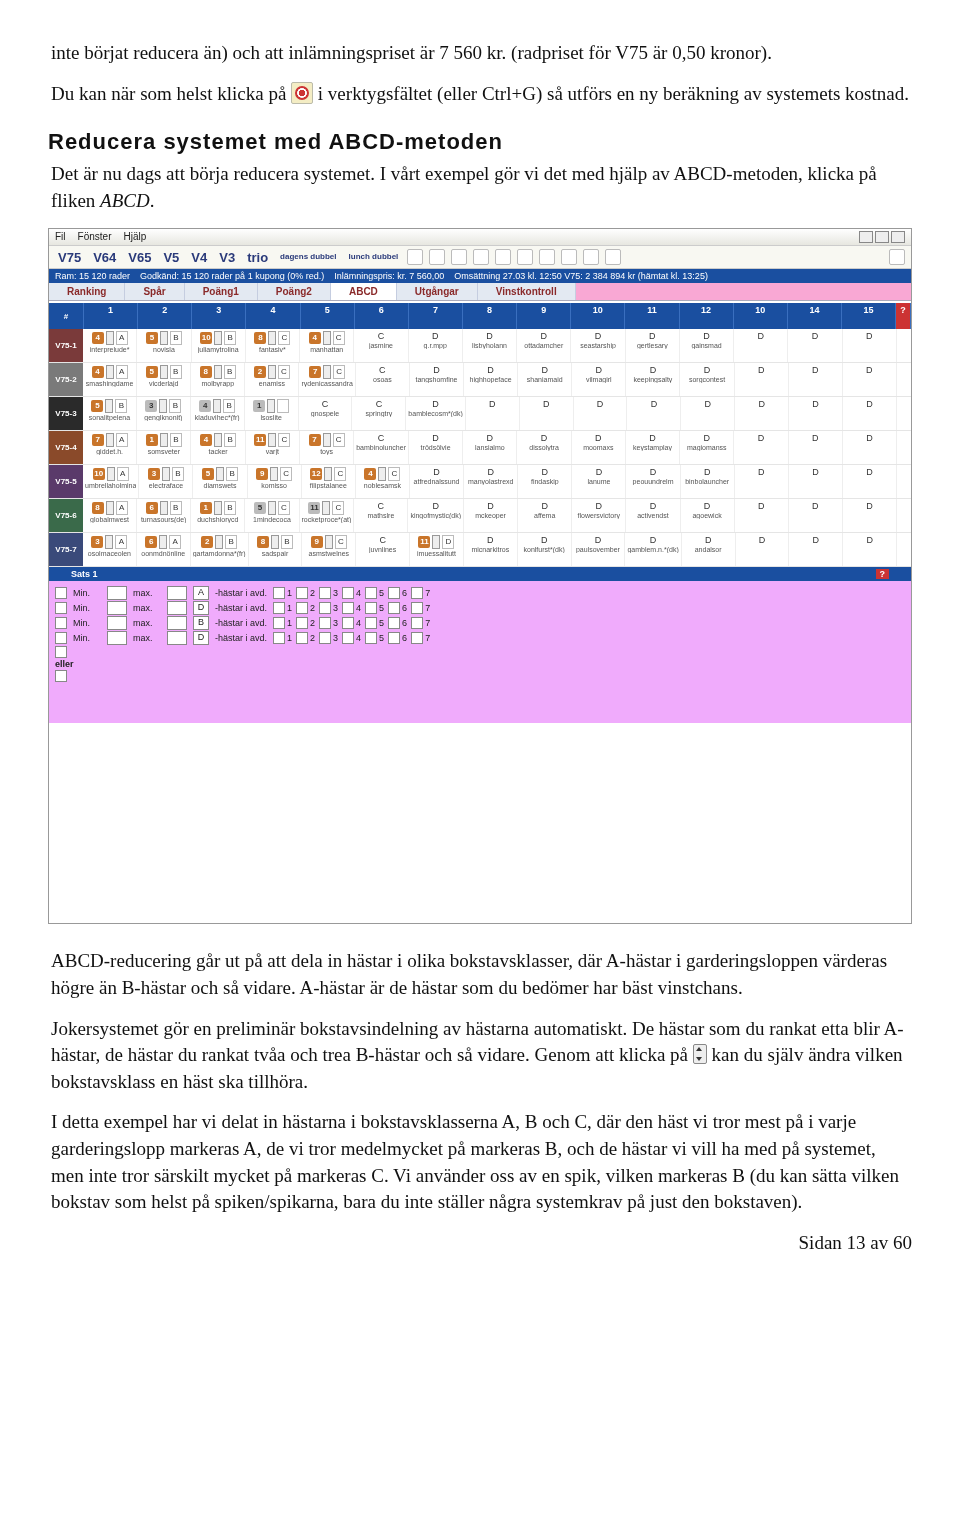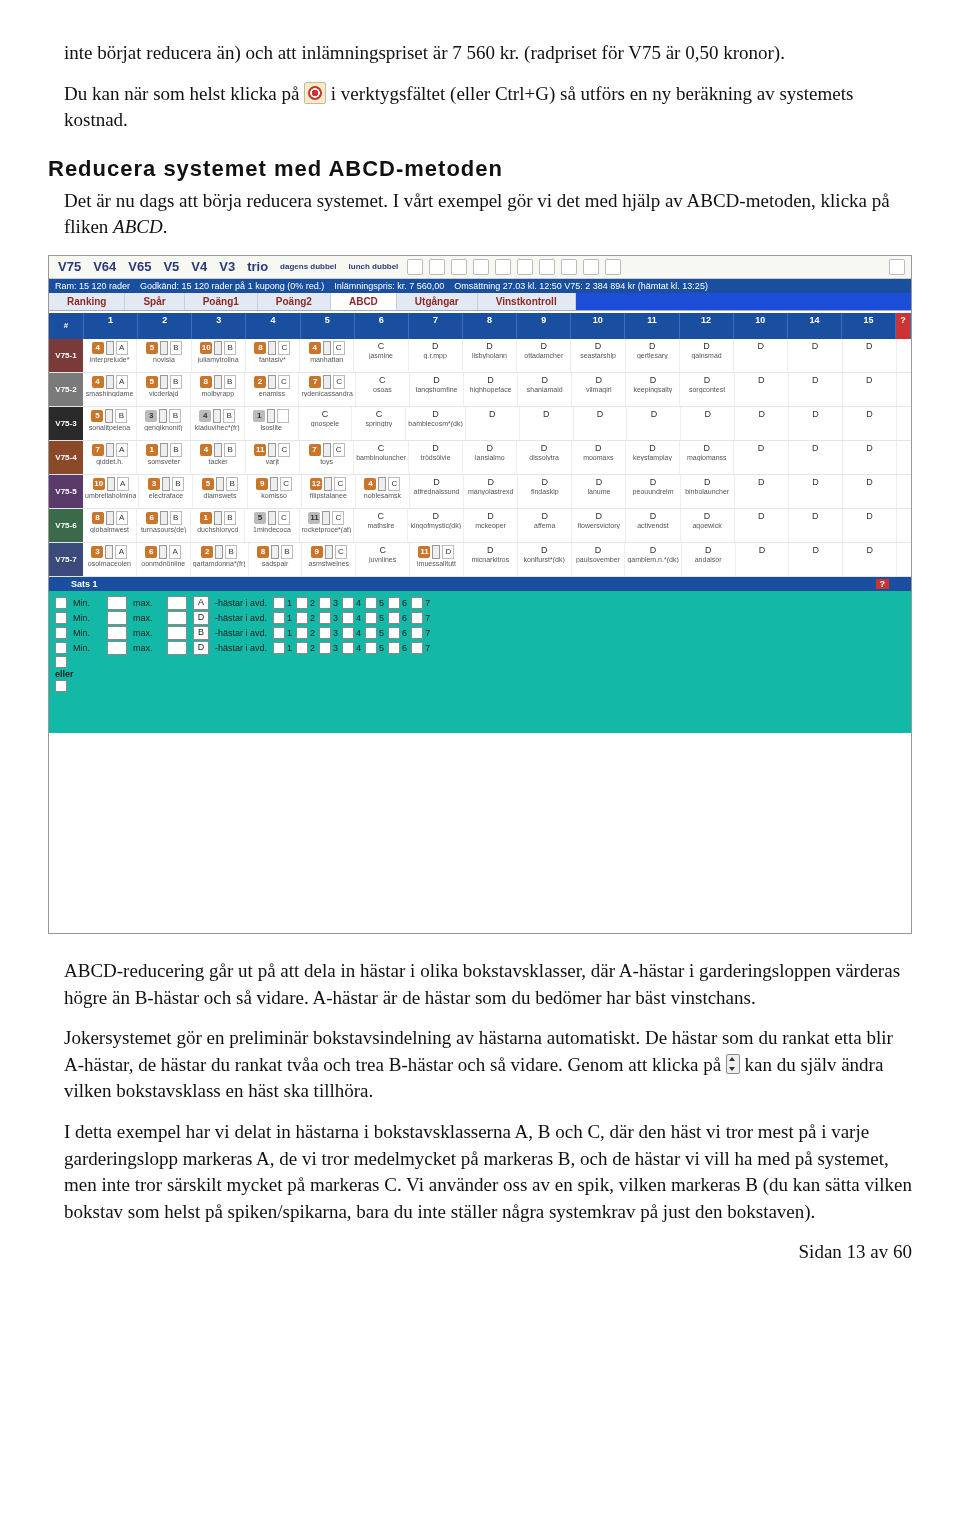--- a/index.html
+++ b/index.html
@@ -4,21 +4,21 @@
 <style>
   body {
     font-family: Georgia, 'Times New Roman', serif;
     background: #fff;
     margin: 0;
     padding: 40px 48px;
     width: 960px;
     box-sizing: border-box;
     color: #111;
   }
-  p { margin: 0 0 14px 16px; line-height: 1.4; font-size: 19px; }
+  p { margin: 0 0 14px 3px; line-height: 1.4; font-size: 19px; }
   .italic { font-style: italic; }
   h2 {
     font-family: Arial, Helvetica, sans-serif;
     font-weight: 900;
     letter-spacing: 1px;
     font-size: 22px;
     margin: 22px 0 6px 0;
   }
   .after-heading { margin-top: 0; }
   .inline-icon {
@@ -100,21 +100,21 @@
   .app .statusbar {
     background: #1a4fa0;
     color: #fff;
     font-size: 9px;
     padding: 2px 6px;
     display: flex;
     gap: 10px;
   }
   .app .tabsrow {
     display: flex;
-    background: #1d4ed8;
+    background: #f9a8d4;
     border-bottom: 1px solid #aab;
     font-size: 10px;
   }
   .app .tab {
     padding: 3px 18px;
     border-right: 1px solid #c5cde0;
     color: #8a2a2a;
     font-weight: bold;
     background: #e3e9f2;
   }
@@ -169,21 +169,21 @@
   .app .chip .l {
     width:10px;height:12px;line-height:12px;font-size:8px;
     display:inline-block;background:#fff;border:1px solid #bbb;color:#333;
   }
   .app .chip .step { width:6px;height:12px;border:1px solid #999;background:#eee;display:inline-block; }
   .app .ltr { font-size:9px; color:#333; }
   .app .hn { font-size:7px; color:#555; display:block; line-height:1; margin-top:1px; white-space:nowrap; overflow:hidden; text-overflow:ellipsis; }
   .app .sats {
     padding: 4px 6px 40px 6px;
     font-size: 9px;
-    background:#14b8a6;
+    background:#f0abfc;
   }
   .app .satsrow { display:flex; align-items:center; gap:6px; margin:1px 0; }
   .app .cb { width:10px;height:10px;border:1px solid #888;background:#fff;display:inline-block; }
   .app .ninput { width:18px;height:12px;border:1px solid #888;background:#fff;display:inline-block; }
   .app .sats .lbl { min-width:28px; }
   .app .sats .seq { display:flex; gap:4px; }
   .app .sats .seq span { display:flex; align-items:center; gap:2px; }
   .app .satsbar { background:#1a4fa0;color:#fff;padding:2px 22px;font-size:9px;font-weight:bold;display:flex;justify-content:space-between; }
   .app .bigblank { height:200px; background:#fff; }
 
@@ -206,20 +206,31 @@
 
 <h2>Reducera systemet med ABCD-metoden</h2>
 
 <p class="after-heading">
   <span>Det är nu dags att börja reducera systemet. I vårt exempel gör vi det med hjälp av ABCD-metoden, klicka på fliken </span>
   <span class="italic">ABCD</span><span>.</span>
 </p>
 
 <div class="app">
 
+  <div class="menubar">
+    <span>Fil</span>
+    <span>Fönster</span>
+    <span>Hjälp</span>
+    <span class="spacer"></span>
+    <span class="winctl">
+      <span></span>
+      <span></span>
+      <span></span>
+    </span>
+  </div>
 
   <div class="toolbar">
     <span class="gametab">V75</span>
     <span class="gametab">V64</span>
     <span class="gametab">V65</span>
     <span class="gametab">V5</span>
     <span class="gametab">V4</span>
     <span class="gametab">V3</span>
     <span class="gametab">trio</span>
     <span class="gametab" style="font-size:8px;line-height:1;text-align:center;">dagens dubbel</span>

